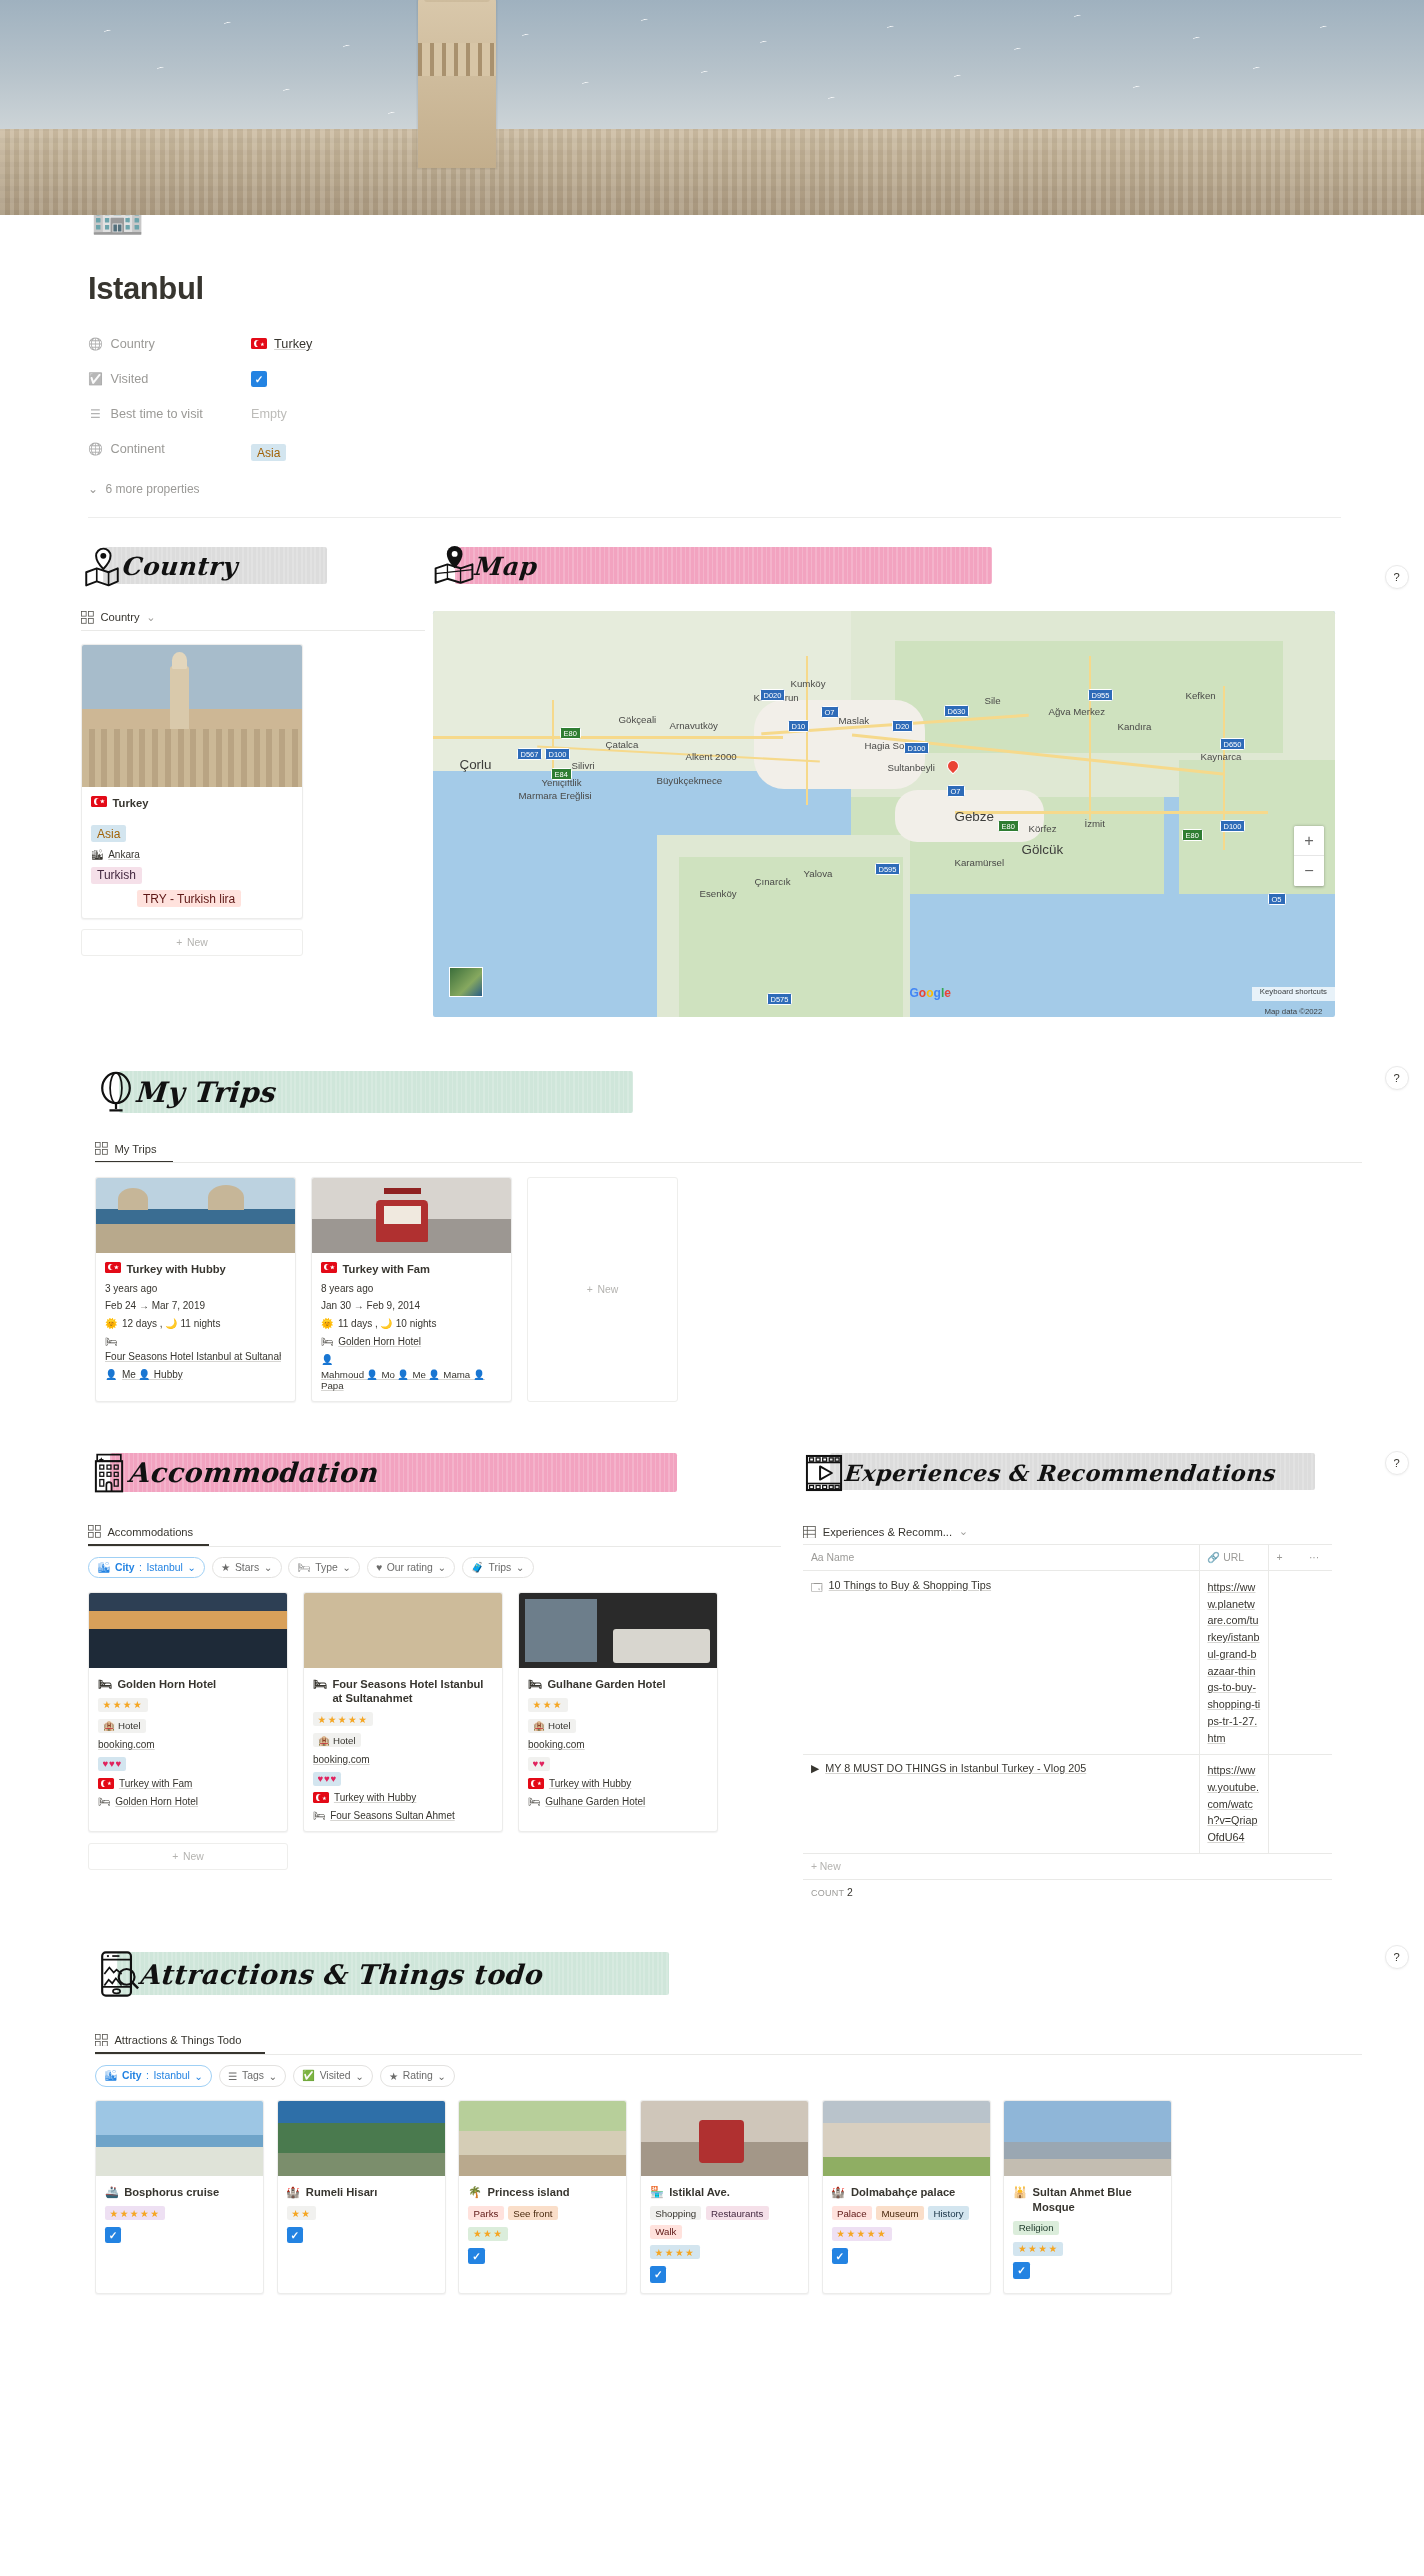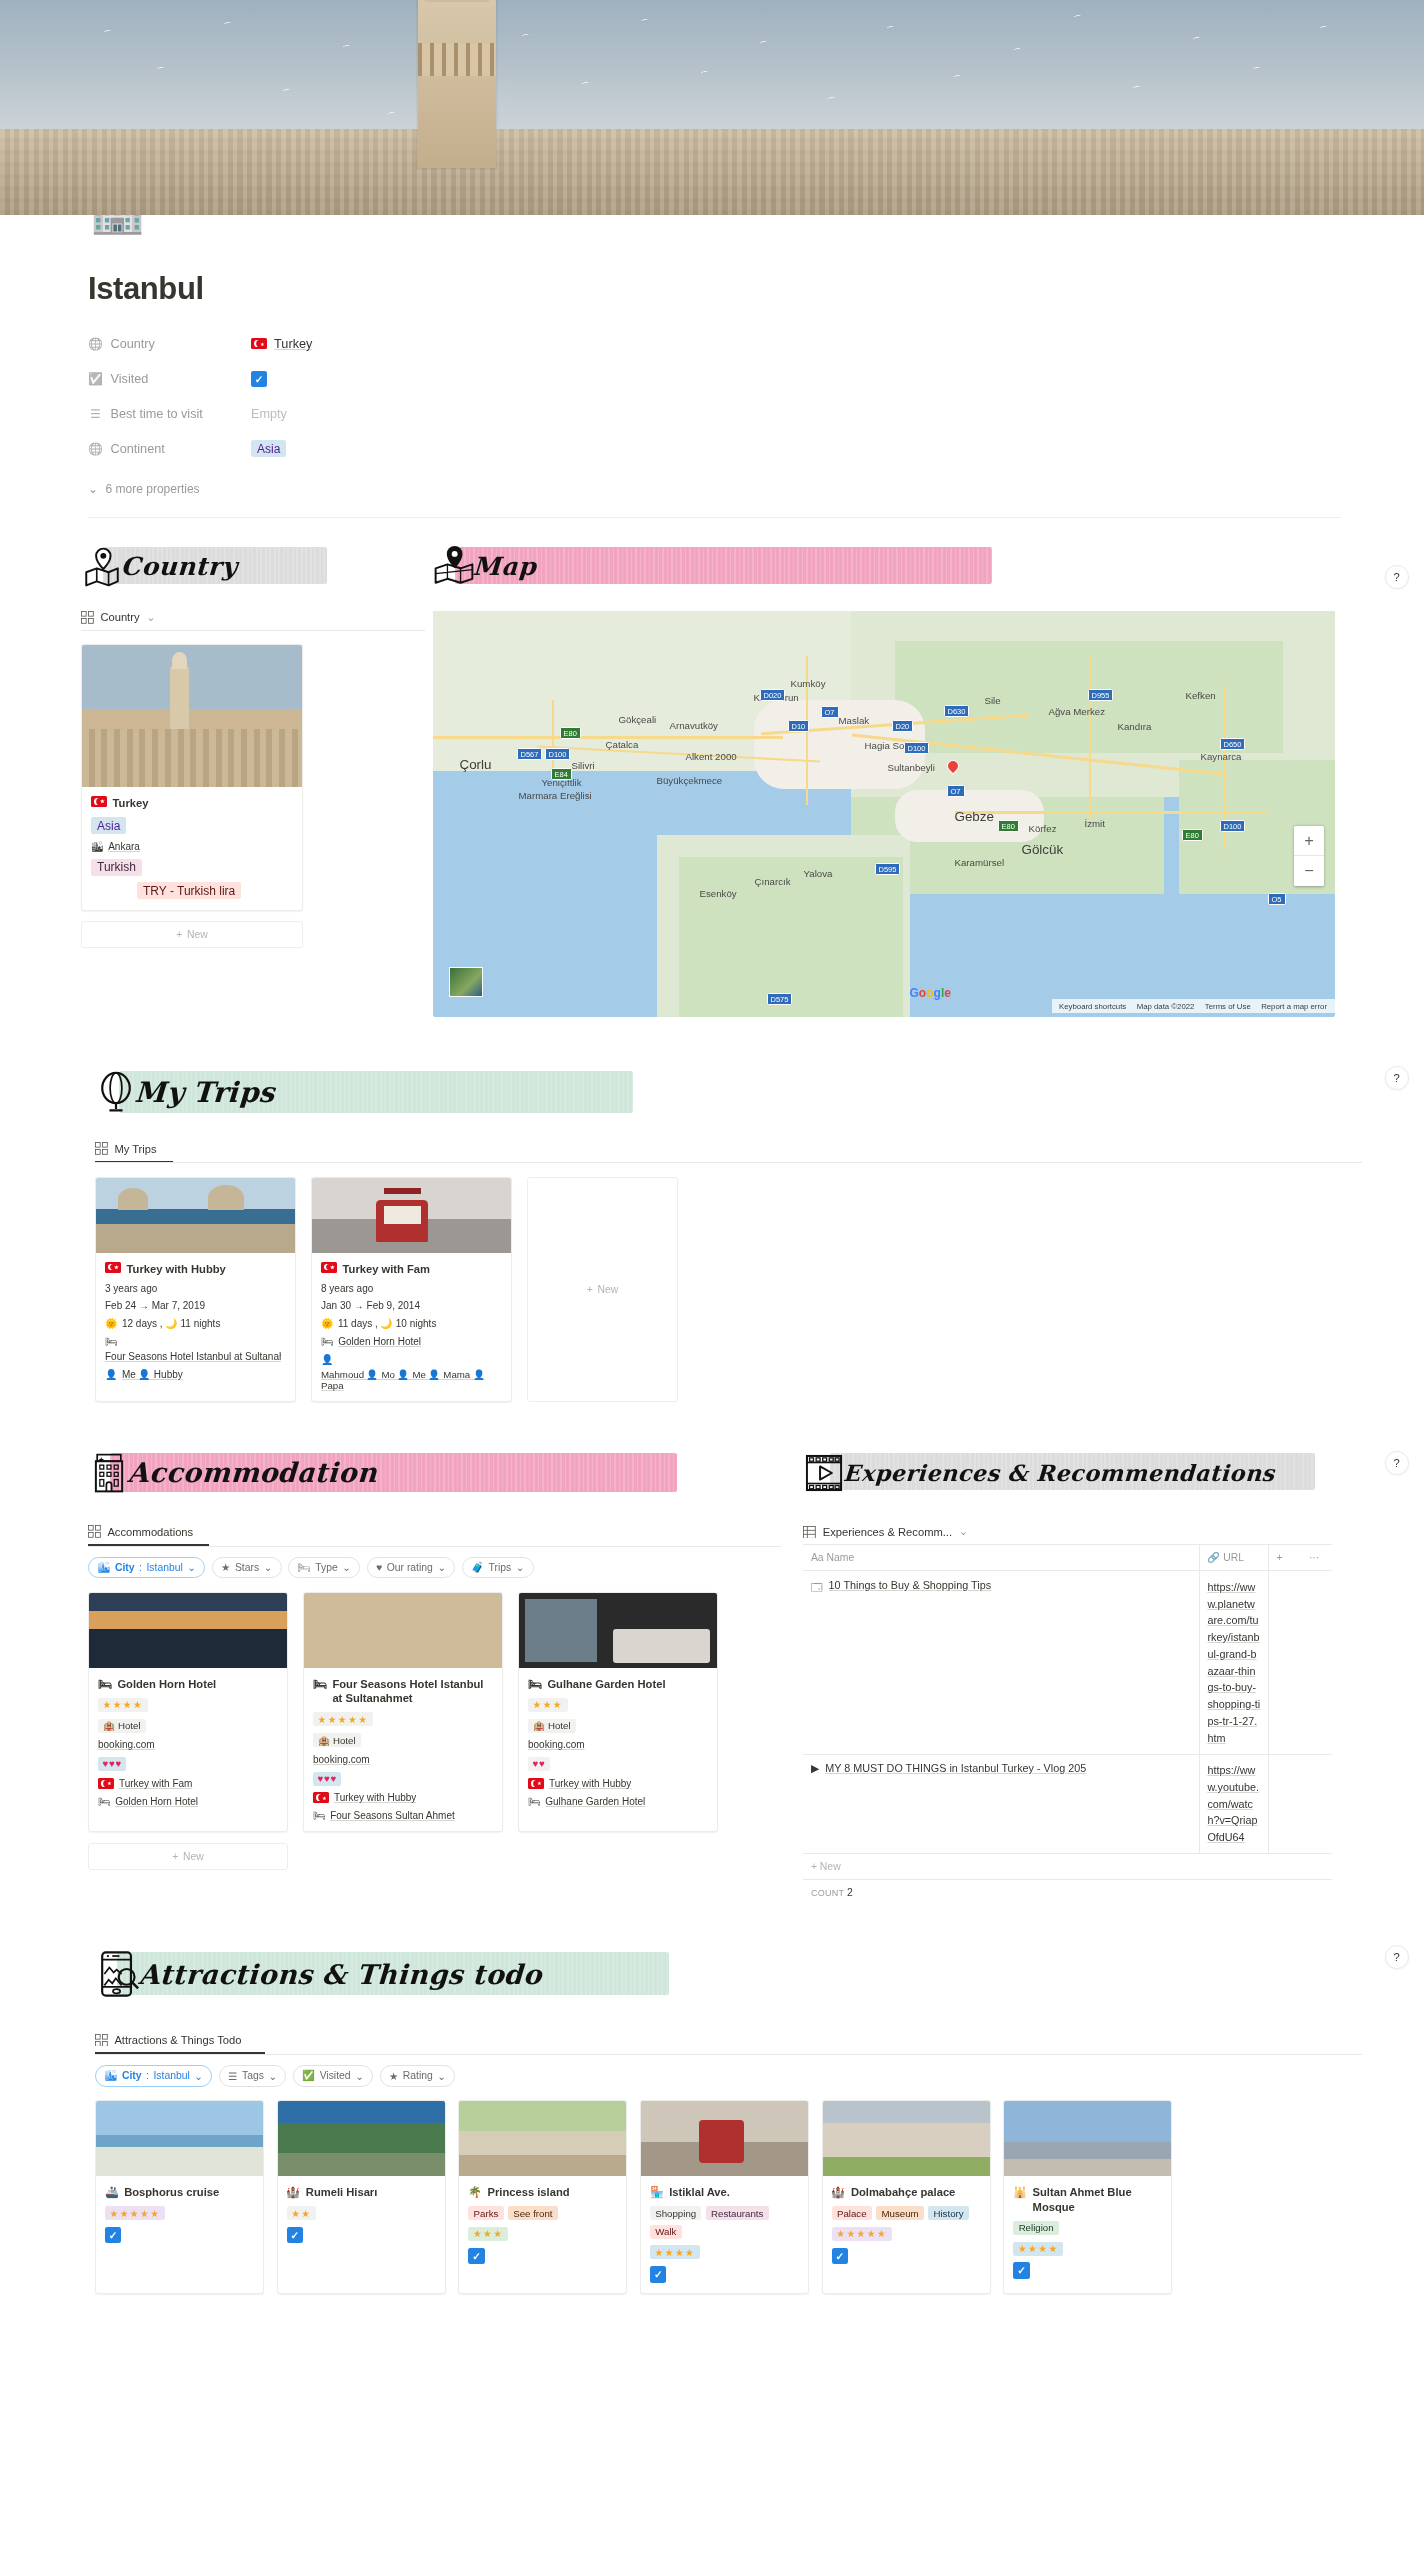--- a/index.html
+++ b/index.html
@@ -84,21 +84,21 @@
   }
   .flag-box:after{
     content:"★"; position:absolute; left:9px; top:-0.7px; font-size:5.2px; color:#fff; line-height:12px;
   }
   .checkbox-on {
     width:16.4px;height:16.4px;border-radius:2.2px;background:#2383e2;color:#fff;
     display:inline-flex;align-items:center;justify-content:center;font-size:10.4px;font-weight:700;
   }
   .empty-val { color:#bdbcb9; }
   .pill { padding:1.5px 6px; border-radius:2.2px; font-size:12px; }
-  .pill.blue { background:#d3e5ef; color:#4c1d95; }
+  .pill.blue { background:#d3e5ef; color:#a16207;margin-top:8px; }
   .pill.pink { background:#f5e0e9; color:#442940; }
   .pill.red  { background:#ffe2dd; color:#5d1715;margin-left:46px; }
   .more-props {
     display:flex; align-items:center; gap:7.5px; color:#9b9a97; font-size:12px;
     margin-top:10.4px; height:25px;
   }
   .divider { height:0.7px; background:#ededec; margin:15px 0 0 88px; width:1253px; }
 
   
   .banner { position:relative; height:49px; display:flex; align-items:center; }
@@ -203,22 +203,22 @@
   }
   .map .zoomctl div{ height:30px; display:flex; align-items:center; justify-content:center; font-size:16.4px; color:#666; }
   .map .zoomctl div:first-child{ border-bottom:0.7px solid #e6e6e6; }
   .map .gthumb{
     position:absolute; left:16.4px; bottom:19.4px; width:34px; height:30px; border:1.5px solid #fff;
     background:linear-gradient(135deg,#3b6e3b,#86a85f 60%,#2a5d87);
   }
   .map .glogo{ position:absolute; left:477px; bottom:16.4px; font-size:12px; font-weight:700;}
   .map .glogo i{ font-style:normal; }
   .map .mapfoot{
-    position:absolute; right:0; bottom:4px; height:13.4px; background:rgba(255,255,255,.75);
-    display:flex; align-items:center; gap:10.4px; padding:0 7.5px; font-size:7.8px; color:#3c4043;
+    position:absolute; right:0; bottom:16px; height:13.4px; background:rgba(255,255,255,.75);
+    display:flex; align-items:center; gap:10.4px; padding:0 7.5px; font-size:7.8px; color:#3c4043;flex-direction:column;
   }
   .map .pin{
     position:absolute; left:514px; top:149px; width:12px; height:12px; border-radius:50% 50% 50% 0;
     background:#ea4335; transform:rotate(-45deg); border:1.5px solid #fff;
   }
 
   
   .tbl { width:100%; border-collapse:collapse; font-size:10.8px; }
   .tbl th {
     text-align:left; font-weight:400; color:#9b9a97; font-size:10.4px;

